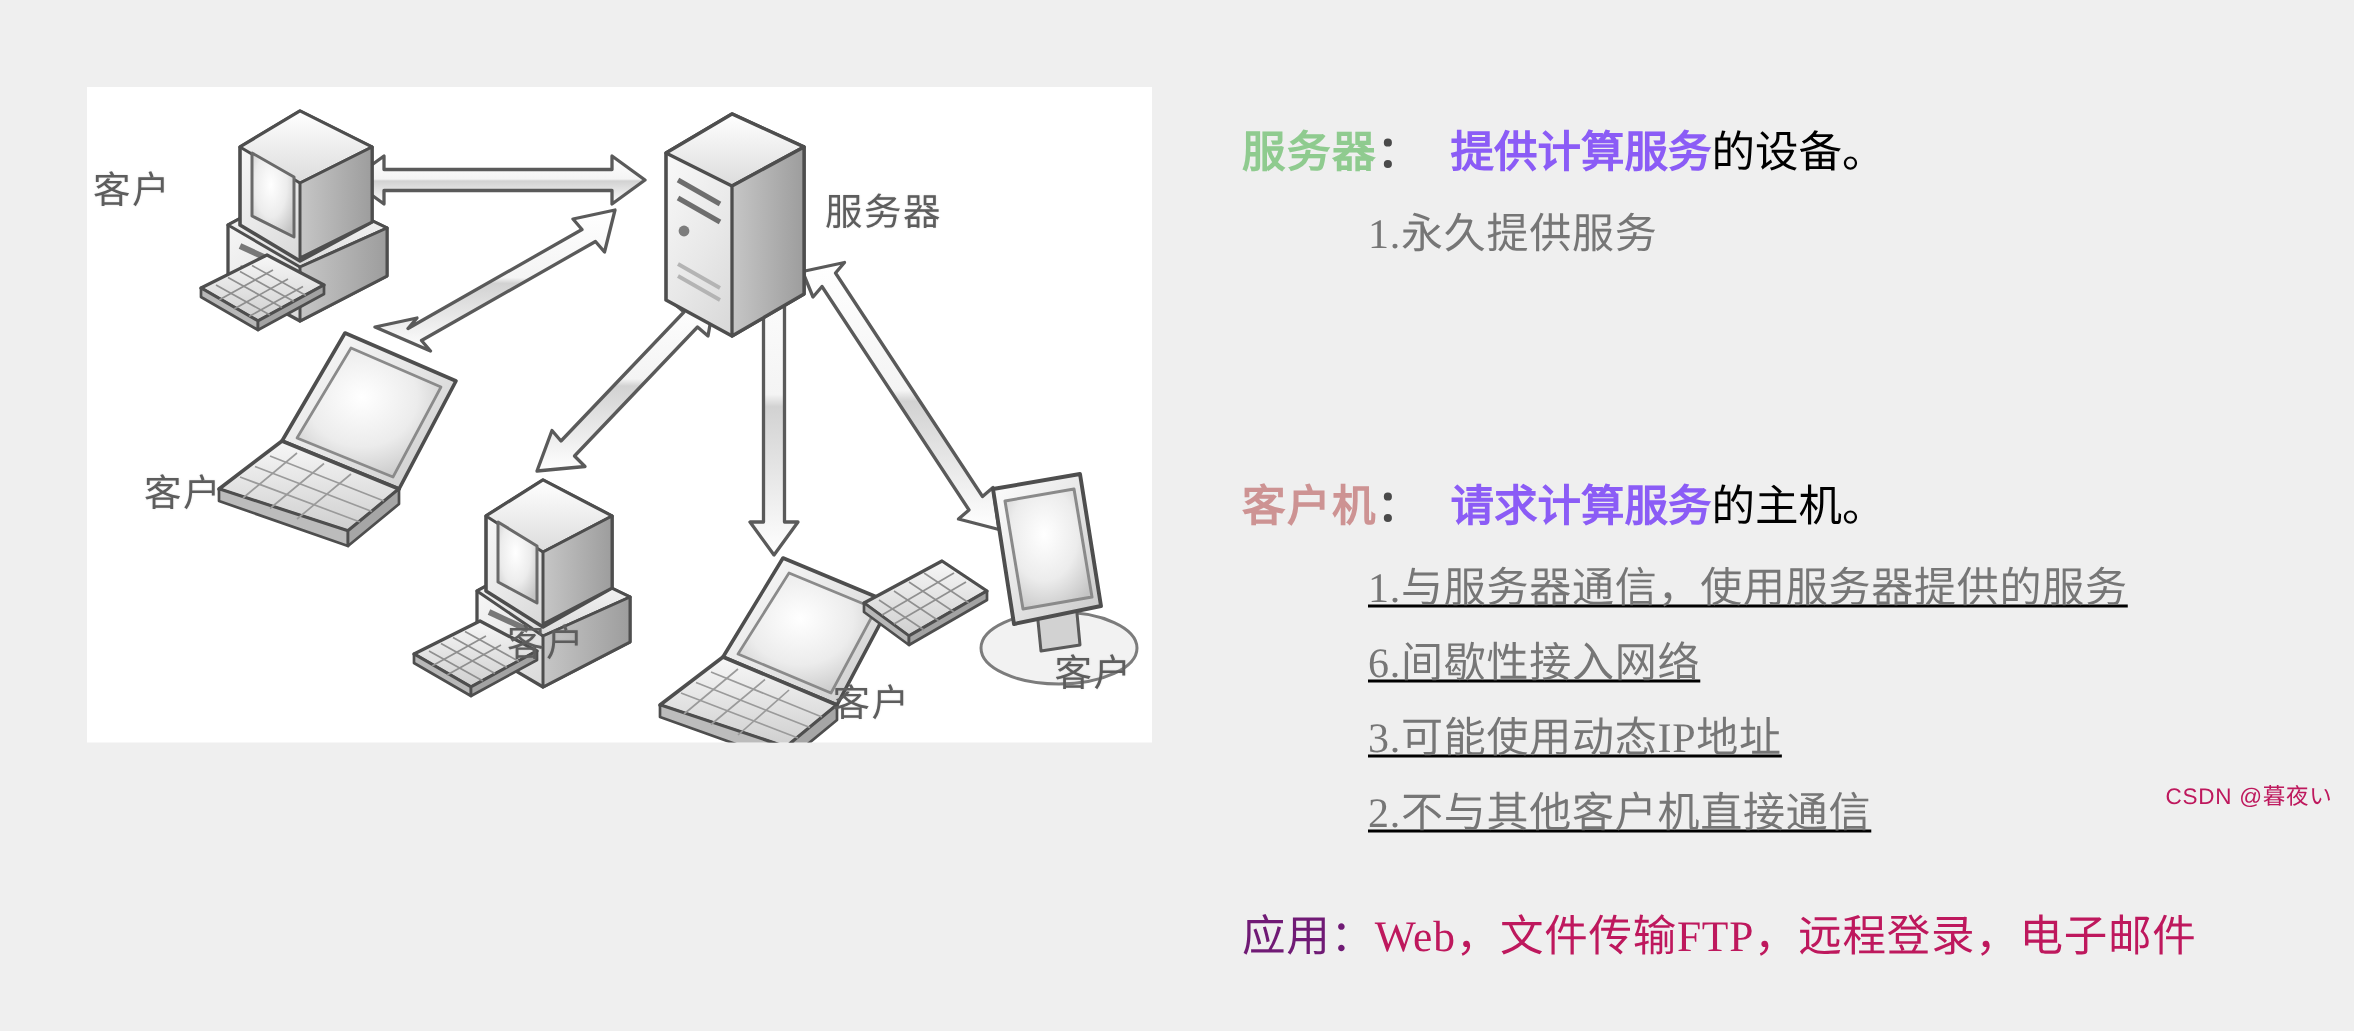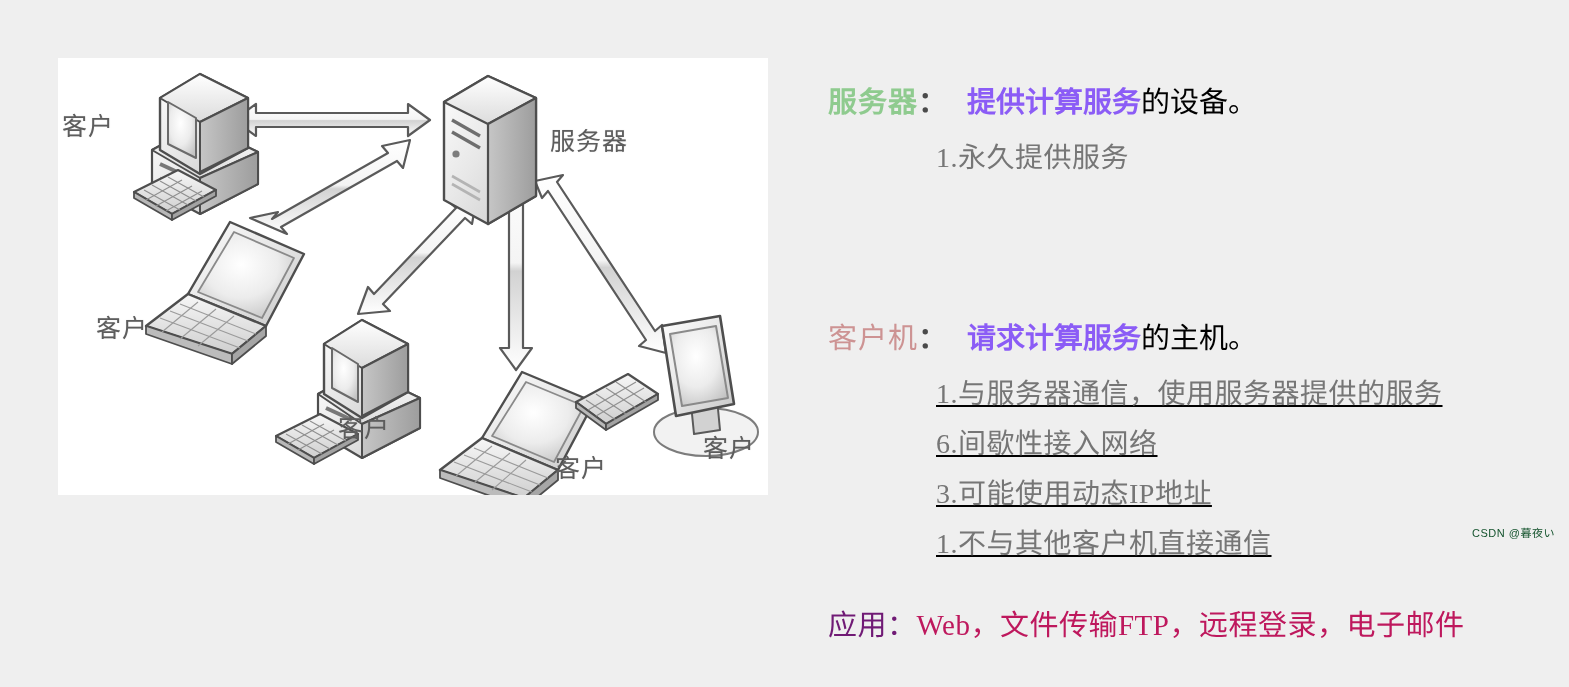--- a/index.html
+++ b/index.html
@@ -75,21 +75,21 @@
     white-space: nowrap;
     color: #3a3a3a;
   }
   .kw-server {
     color: #8fcb8f;
     font-weight: 700;
     letter-spacing: 1px;
   }
   .kw-client {
     color: #cd9393;
-    font-weight: 400;
+    font-weight: 700;
     letter-spacing: 1px;
   }
   .colon {
     color: #4a4a4a;
     font-weight: 700;
   }
   .emph {
     font-weight: 700;
     color: #8b5cf6;
     margin-left: 20px;
@@ -102,21 +102,21 @@
 
   ol.sub-list {
     list-style: none;
     margin: 0;
     padding: 0;
   }
   ol.sub-list li {
     font-size: 28px;
     line-height: 50px;
     color: #767676;
-    margin-left: 108px;
+    margin-left: 84px;
     white-space: nowrap;
     letter-spacing: 0.5px;
   }
   #server-block ol.sub-list { margin-top: 8px; }
   #client-block ol.sub-list { margin-top: 8px; text-decoration: underline; }
 
   .apply-line {
     font-size: 29px;
     line-height: 40px;
     color: #5b5b5b;
@@ -125,22 +125,22 @@
   }
   .apply-label { color: #701a75; }
   .apply-body  { color: #be185d; }
 
   
   #watermark {
     position: absolute;
     right: 14px;
     bottom: 8px;
     font-family: "Liberation Sans", "DejaVu Sans", sans-serif;
-    font-size: 11px;
-    color: #14532d;
+    font-size: 15px;
+    color: #be185d;
     letter-spacing: 0.5px;
     white-space: nowrap;
   }
 </style>
 </head>
 <body>
 
 <div id="canvas">
 
   <div id="diagram-panel">
@@ -334,21 +334,21 @@
         <li>1.永久提供服务</li>
       </ol>
     </section>
 
     <section class="block" id="client-block">
       <div class="head-line"><span class="kw-client">客户机</span><span class="colon">：</span><span class="emph">请求计算服务</span><span class="plain">的主机。</span></div>
       <ol class="sub-list">
         <li>1.与服务器通信，使用服务器提供的服务</li>
         <li>6.间歇性接入网络</li>
         <li>3.可能使用动态IP地址</li>
-        <li>1.不与其他客户机直接通信</li>
+        <li>2.不与其他客户机直接通信</li>
       </ol>
     </section>
 
     <section class="block" id="apply-block">
       <div class="apply-line"><span class="apply-label">应用：</span><span class="apply-body">Web，文件传输FTP，远程登录，电子邮件</span></div>
     </section>
   </div>
 
   <div id="watermark">CSDN @暮夜い</div>
 </div>

